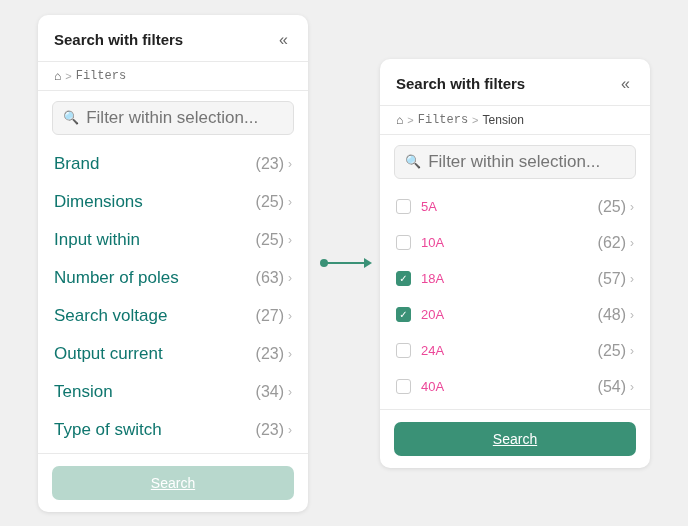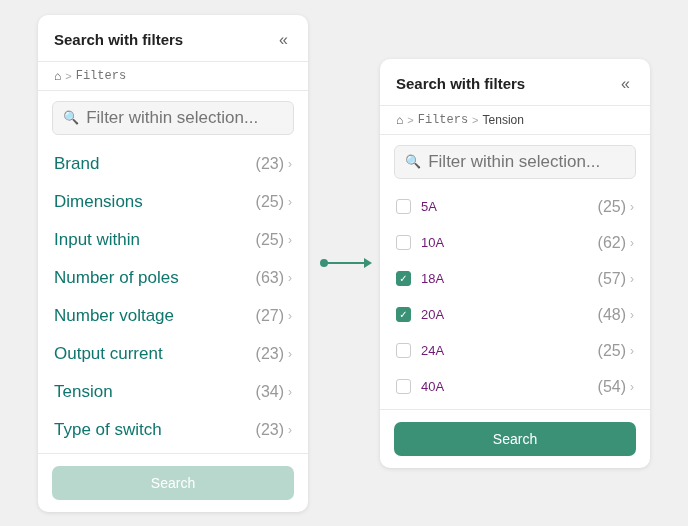--- a/index.html
+++ b/index.html
@@ -121,20 +121,21 @@
       border-top: 1px solid #e9e9e9;
     }
     .search-btn {
       width: 100%;
       padding: 9px;
       border: none;
       border-radius: 7px;
       font-size: 14px;
       font-weight: 500;
       cursor: pointer;
+      text-decoration: underline;
     }
     .search-btn-disabled {
       background: #b8d8cd;
       color: #fff;
       cursor: default;
     }
     .search-btn-active {
       background: #3a9176;
       color: #fff;
     }
@@ -168,21 +169,21 @@
       border-color: #3a9176;
     }
     .cb.checked::after {
       content: '✓';
       color: #fff;
       font-size: 10px;
       line-height: 1;
     }
     .checkbox-label {
       font-size: 13px;
-      color: #701a75;
+      color: #ec4899;
     }
     .checkbox-right {
       display: flex;
       align-items: center;
       gap: 4px;
     }
 
     
     .arrow-connector {
       display: flex;
@@ -268,21 +269,21 @@
     <div class="filter-item-left">
       <span class="filter-label">Number of poles</span>
     </div>
     <div class="filter-item-right">
       <span class="filter-count">(63)</span>
       <span class="chevron-right">›</span>
     </div>
   </div>
         <div class="filter-item">
     <div class="filter-item-left">
-      <span class="filter-label">Number voltage</span>
+      <span class="filter-label">Search voltage</span>
     </div>
     <div class="filter-item-right">
       <span class="filter-count">(27)</span>
       <span class="chevron-right">›</span>
     </div>
   </div>
         <div class="filter-item">
     <div class="filter-item-left">
       <span class="filter-label">Output current</span>
     </div>

